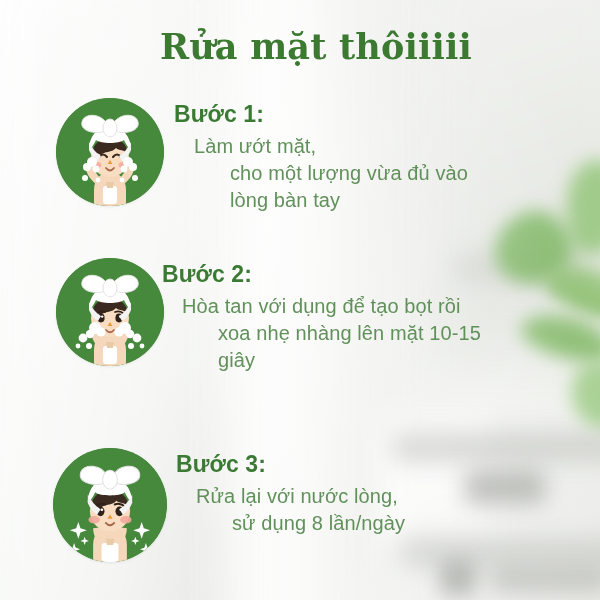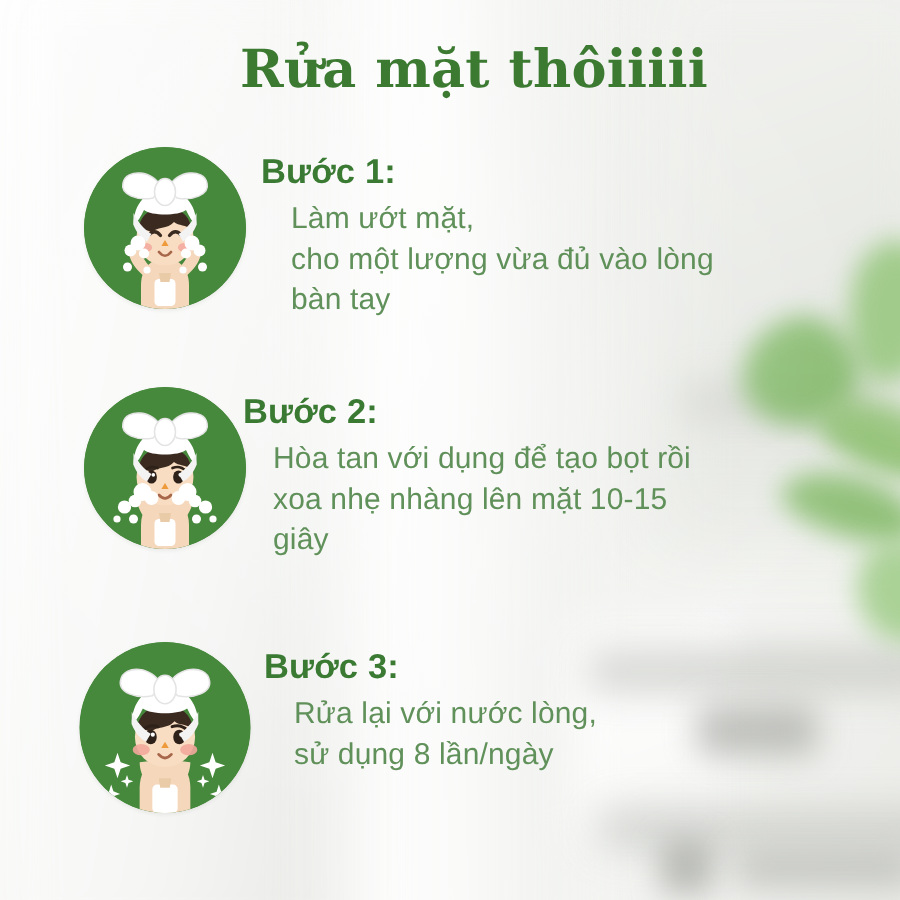--- a/index.html
+++ b/index.html
@@ -87,21 +87,21 @@
   .title{
     position:absolute;left:0;right:0;top:26px;text-align:center;
     font-family:"DejaVu Serif","Liberation Serif",serif;
     font-weight:700;font-size:35px;letter-spacing:.2px;
     color:#3c7a32;
   }
 
   .step{position:absolute;left:0;width:492px;height:120px;}
   .step-1{top:98px;}
   .step-2{top:258px;}
-  .step-3{top:428px;}
+  .step-3{top:448px;}
 
   .badge{
     position:absolute;left:56px;top:0;width:108px;height:108px;
     border-radius:50%;background:#47893c;overflow:hidden;
     box-shadow:0 1px 3px rgba(0,0,0,.07);
   }
   .step-3 .badge{width:114px;height:114px;left:53px;}
 
   .texts{position:absolute;left:174px;top:4px;right:8px;}
   .step-2 .texts{left:162px;}
@@ -109,21 +109,21 @@
 
   .step-head{
     font-size:23px;font-weight:700;color:#3a7a33;line-height:1.05;
     letter-spacing:.1px;
   }
   .step-body{
     margin-top:7px;margin-left:20px;
     font-size:20px;color:#61915a;line-height:1.34;letter-spacing:.1px;
     font-weight:400;
   }
-  .step-body .l2{display:block;}
+  .step-body .l2{display:block;margin-left:36px;}
 </style>
 </head>
 <body>
 
 <div id="stage">
 
   <div class="bg-layer">
     <div class="bg-wall-l"></div>
     <div class="bg-wall-m"></div>
     <div class="bg-panel-r"></div>

